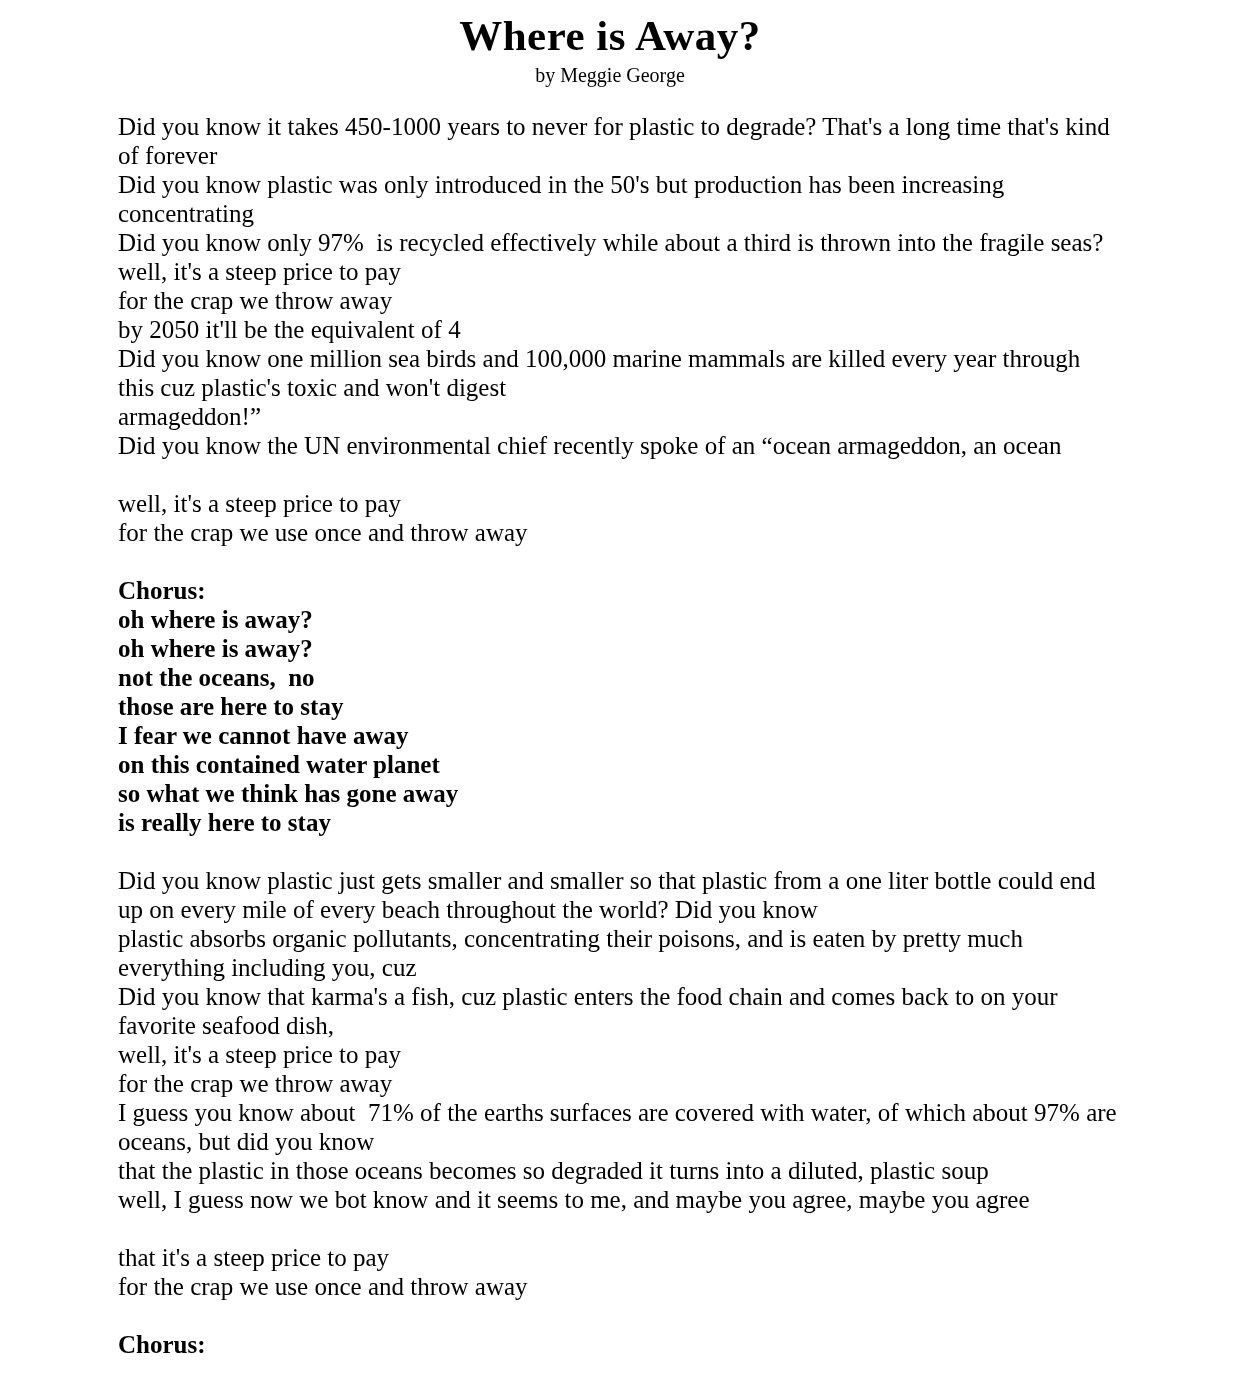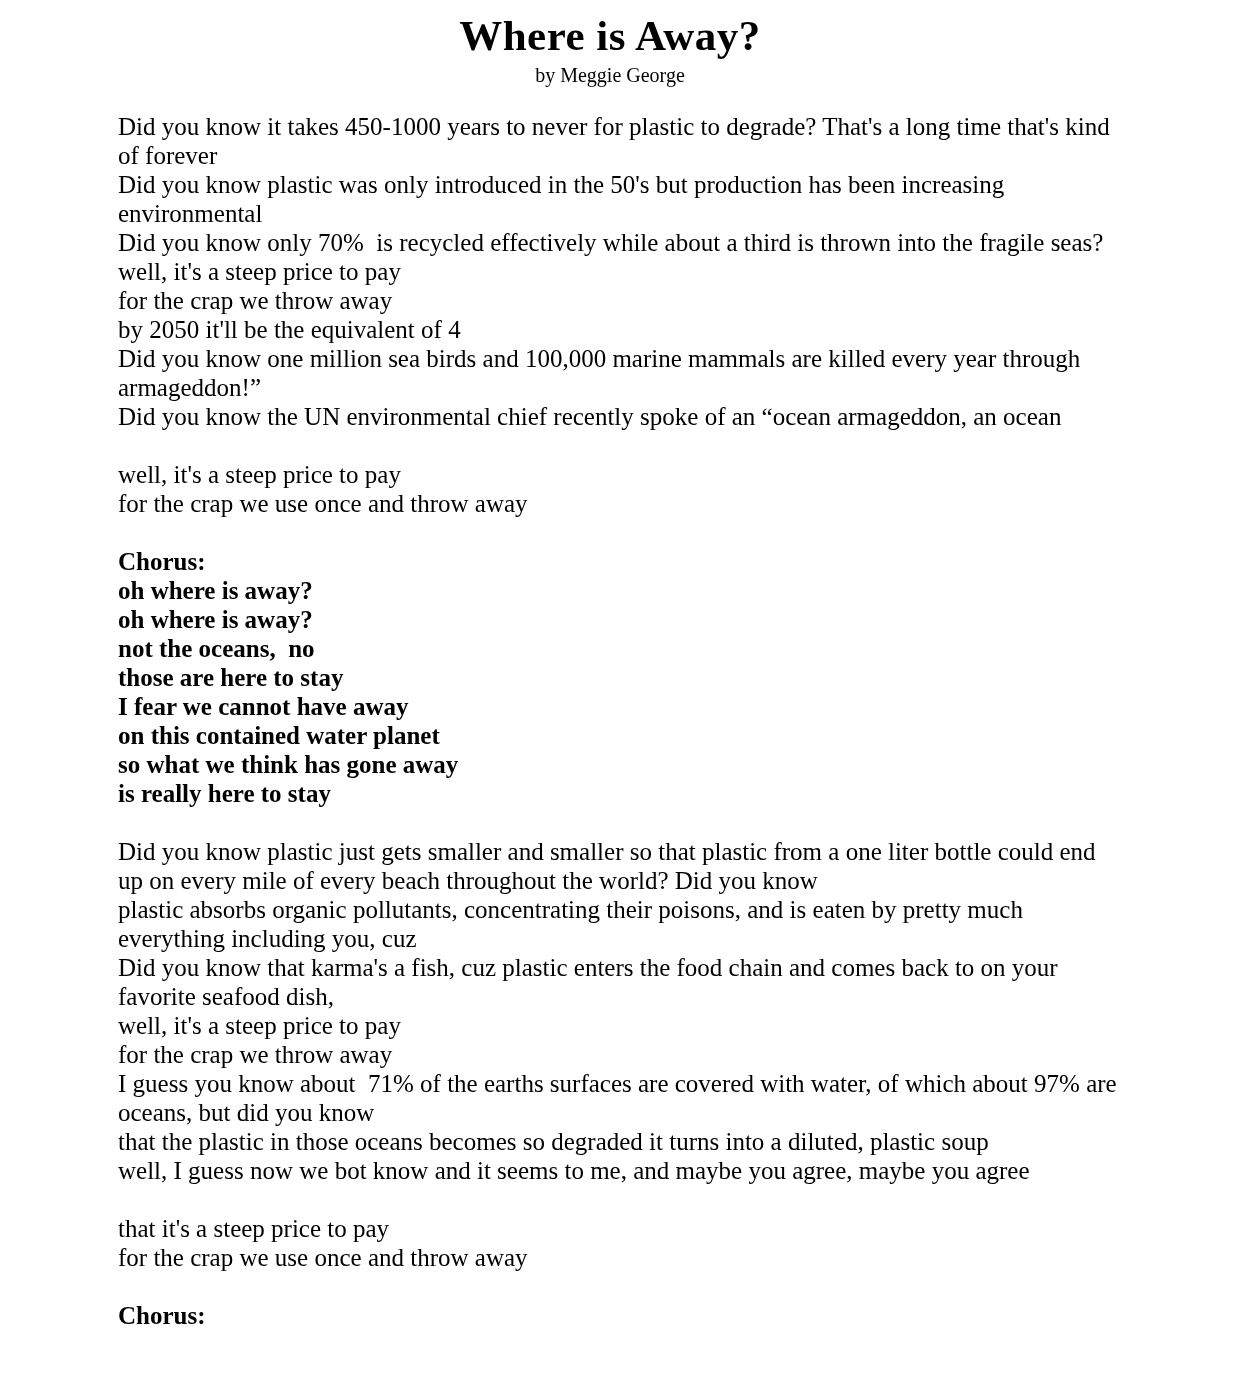--- a/index.html
+++ b/index.html
@@ -59,26 +59,27 @@
 <div class="page">
   <div class="doc-header">
     <h1 class="doc-title">Where is Away?</h1>
     <p class="doc-byline">by Meggie George</p>
   </div>
   <div class="lyrics">
       <div class="stanza">
         <div class="line">Did you know it takes 450-1000 years to never for plastic to degrade? That's a long time that's kind</div>
         <div class="line">of forever</div>
         <div class="line">Did you know plastic was only introduced in the 50's but production has been increasing</div>
-        <div class="line">environmental</div>
-        <div class="line">Did you know only 70%  is recycled effectively while about a third is thrown into the fragile seas?</div>
+        <div class="line">concentrating</div>
+        <div class="line">Did you know only 97%  is recycled effectively while about a third is thrown into the fragile seas?</div>
         <div class="line">well, it's a steep price to pay</div>
         <div class="line">for the crap we throw away</div>
         <div class="line">by 2050 it'll be the equivalent of 4</div>
         <div class="line">Did you know one million sea birds and 100,000 marine mammals are killed every year through</div>
+        <div class="line">this cuz plastic's toxic and won't digest</div>
         <div class="line">armageddon!”</div>
         <div class="line">Did you know the UN environmental chief recently spoke of an “ocean armageddon, an ocean</div>
       </div>
       <div class="stanza">
         <div class="line">well, it's a steep price to pay</div>
         <div class="line">for the crap we use once and throw away</div>
       </div>
       <div class="stanza bold">
         <div class="line">Chorus:</div>
         <div class="line">oh where is away?</div>

